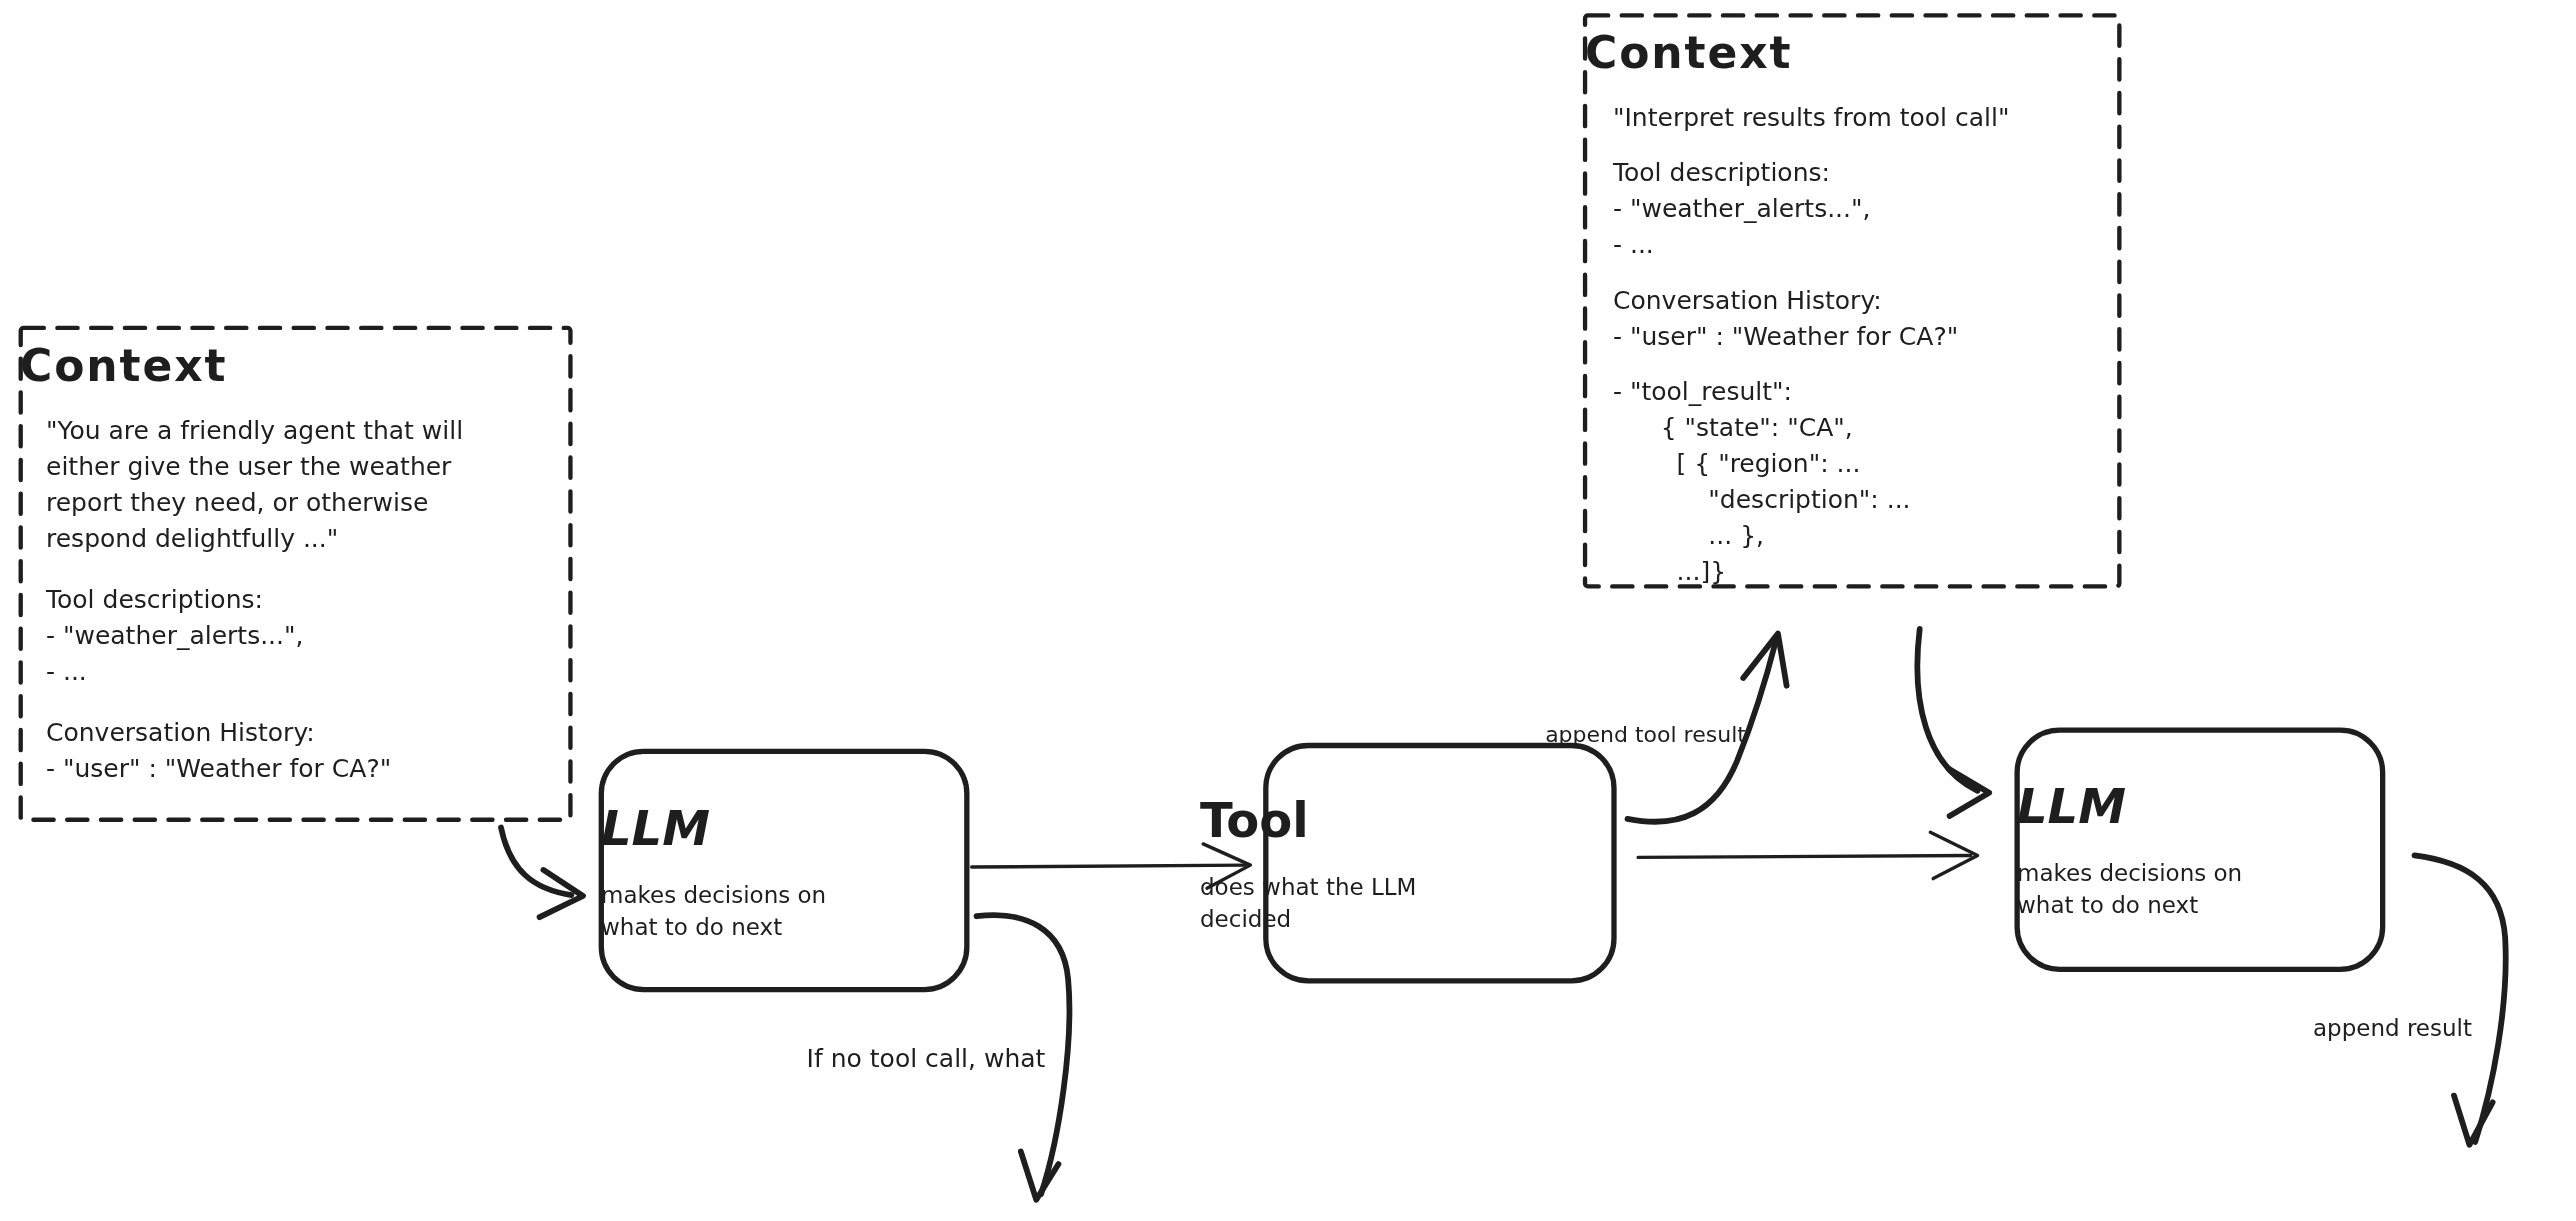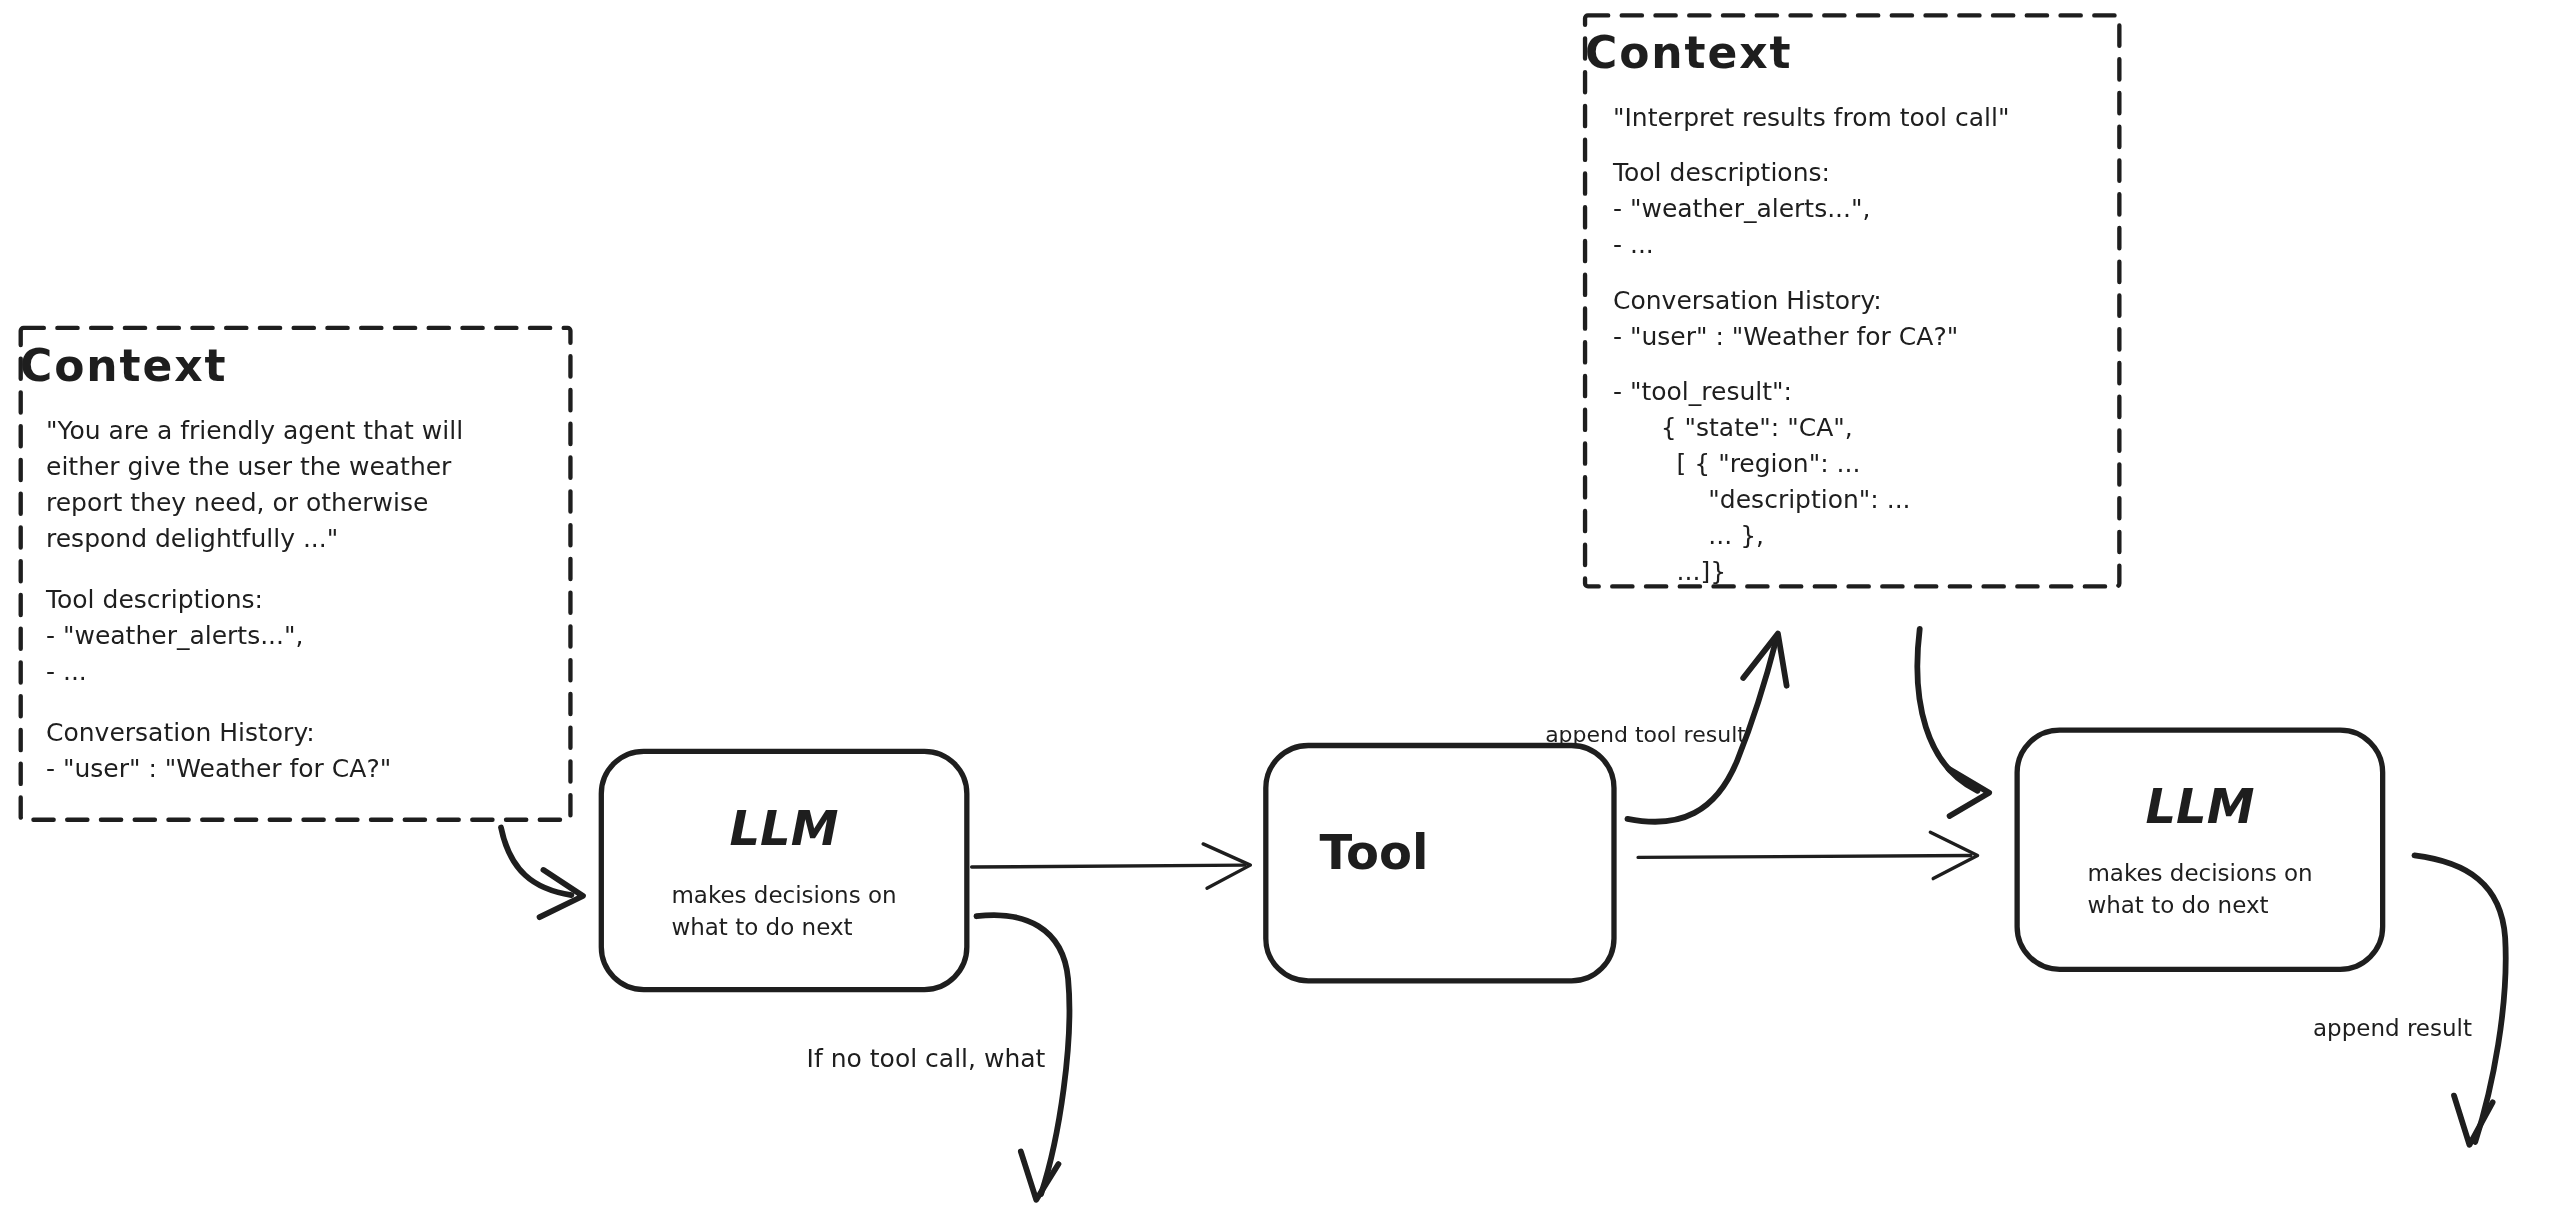--- a/index.html
+++ b/index.html
@@ -22,21 +22,21 @@
   .ctx-body {
     font-size: 25px;
     line-height: 36px;
     white-space: pre;
   }
   .ctx-body .section { margin-bottom: 25px; }
   .ctx-body.tight .section { margin-bottom: 19.3px; }
   .node {
     display: flex;
     flex-direction: column;
-    align-items: center;
+    align-items: flex-start;
     justify-content: center;
     text-align: center;
   }
   .node-title {
     font-size: 48px;
     font-weight: bold;
     margin-bottom: 23px;
   }
   .node-title.italic { font-style: italic; }
   .node-sub {
@@ -128,20 +128,22 @@
         ...]}</div></div>
 
   <div class="abs node" style="left:601px; top:752px; width:366px; height:238px;">
     <div class="node-title italic">LLM</div>
     <div class="node-sub">makes decisions on
 what to do next</div>
   </div>
 
   <div class="abs node" style="left:1200px; top:746px; width:348px; height:235px;">
     <div class="node-title">Tool</div>
+    <div class="node-sub">does what the LLM
+decided</div>
   </div>
 
   <div class="abs node" style="left:2017px; top:730px; width:366px; height:239px;">
     <div class="node-title italic">LLM</div>
     <div class="node-sub">makes decisions on
 what to do next</div>
   </div>
 
   <div class="abs edge-label append" style="left:1520px; top:682px; width:251px;margin-top:40px;">append tool result</div>
   <div class="abs edge-label exit" style="left:796px; top:1044px; width:260px;">If no tool call, what</div>

